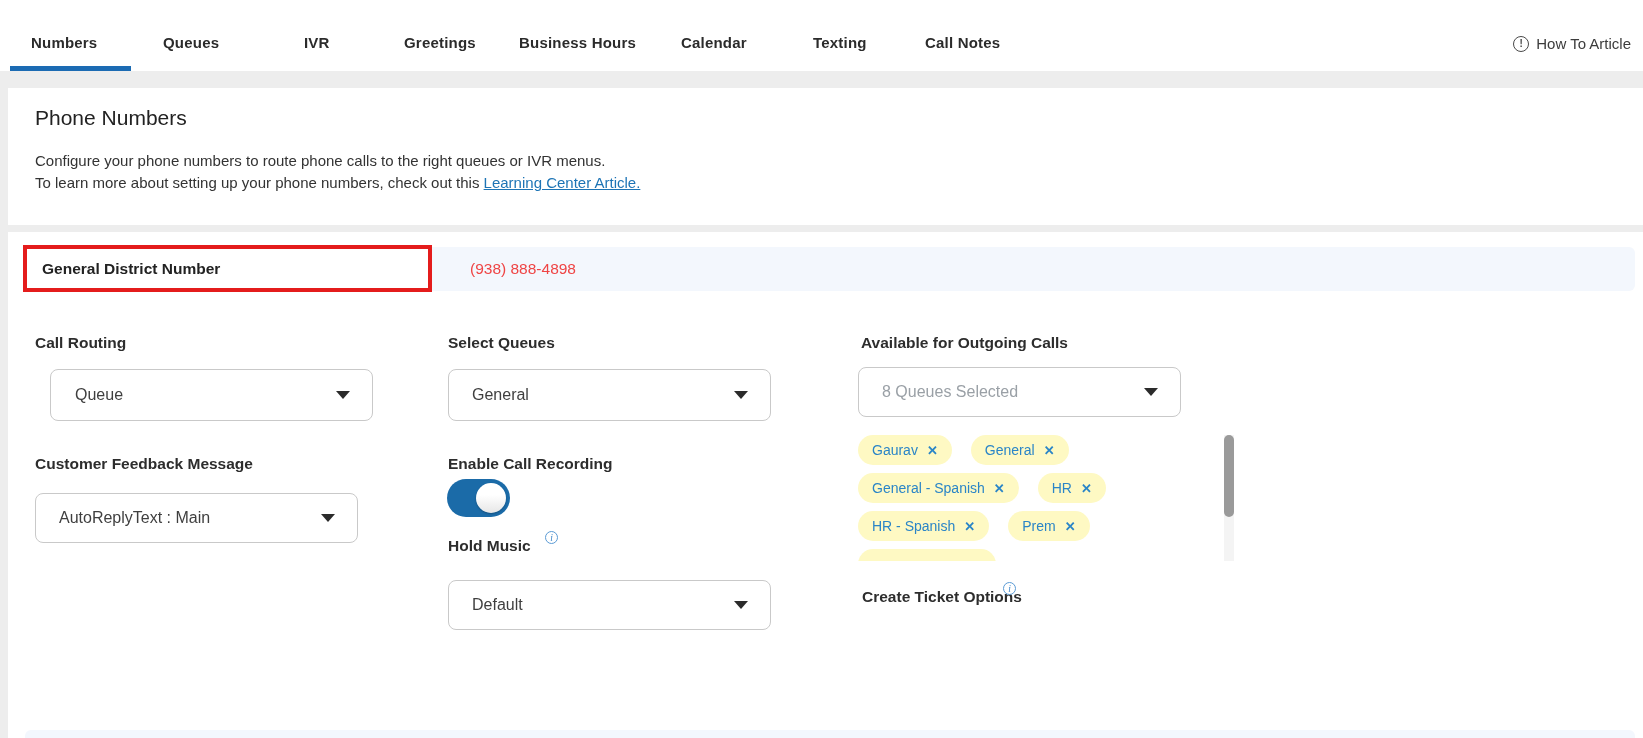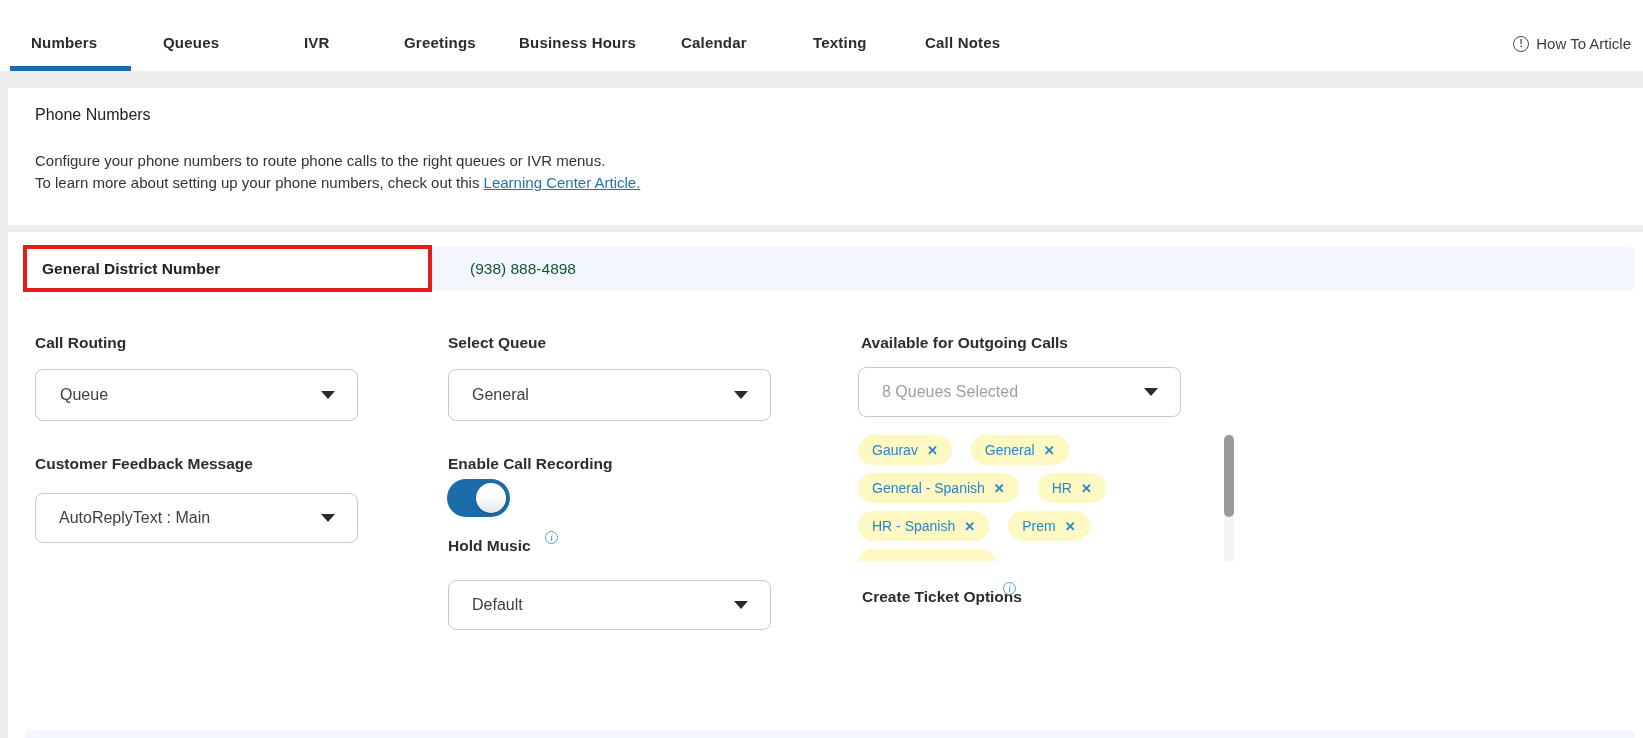--- a/index.html
+++ b/index.html
@@ -23,38 +23,38 @@
   .help-link { position:absolute; right:12px; top:35px; display:flex; align-items:center; gap:7px;
     font-size:15px; font-weight:500; color:#3c3c3c; cursor:pointer; }
   .alert-icon {
     width:16px; height:16px; border:1.6px solid #4a4a4a; border-radius:50%;
     display:flex; align-items:center; justify-content:center;
     font-size:10px; font-weight:700; color:#4a4a4a; line-height:1;
   }
 
   
   .card1 { left:8px; top:88px; width:1635px; height:137px; background:#ffffff; }
-  .page-title { position:absolute; left:27px; top:18px; font-size:16px; font-weight:500; color:#222; }
+  .page-title { position:absolute; left:27px; top:18px; font-size:21px; font-weight:500; color:#222; }
   .page-desc { position:absolute; left:27px; top:62px; font-size:15px; color:#333; line-height:22px; }
   .lc-link { color:#1d74b5; text-decoration:underline; cursor:pointer; }
 
   
   .card2 { left:8px; top:232px; width:1635px; height:638px; background:#ffffff; }
 
   
   .num-row { position:absolute; left:17px; top:15px; width:1610px; height:44px;
     background:#f3f7fd; border-radius:6px; }
   .num-highlight {
     position:absolute; left:15px; top:13px; width:409px; height:47px;
     background:#ffffff; border:4px solid #e41c1c; display:flex; align-items:center;
     padding-left:15px; z-index:2;
   }
   .num-name { font-size:15.5px; font-weight:700; color:#222; }
   .num-phone { position:absolute; left:462px; top:15px; height:44px; display:flex; align-items:center;
-    font-size:15.5px; color:#14532d; }
+    font-size:15.5px; color:#ef4444; }
 
   
   .field-label { position:absolute; font-size:15.5px; font-weight:700; color:#2d2d2d; white-space:nowrap; }
   .select {
     position:absolute; width:323px; height:52px; background:#fff;
     border:1px solid #c9c9c9; border-radius:8px;
     display:flex; align-items:center; padding:0 22px 0 23px;
     font-size:16px; color:#3f3f3f; cursor:pointer;
   }
   .select .val { flex:1; white-space:nowrap; overflow:hidden; }
@@ -122,24 +122,24 @@
 
 <div class="abs card2">
 
   <div class="num-row"></div>
   <div class="num-highlight">
     <span class="num-name">General District Number</span>
   </div>
   <div class="num-phone">(938) 888-4898</div>
 
   <div class="field-label" style="left:27px;  top:102px;">Call Routing</div>
-  <div class="field-label" style="left:440px; top:102px;">Select Queue</div>
+  <div class="field-label" style="left:440px; top:102px;">Select Queues</div>
   <div class="field-label" style="left:853px; top:102px;">Available for Outgoing Calls</div>
 
-  <div class="select" style="left:27px; top:137px;padding-left:24px;">
+  <div class="select" style="left:42px; top:137px;padding-left:24px;">
     <span class="val">Queue</span>
     <span class="caret"></span>
   </div>
   <div class="select" style="left:440px; top:137px;">
     <span class="val">General</span>
     <span class="caret"></span>
   </div>
   <div class="select h50" style="left:850px; top:135px;">
     <span class="val placeholder">8 Queues Selected</span>
     <span class="caret"></span>

